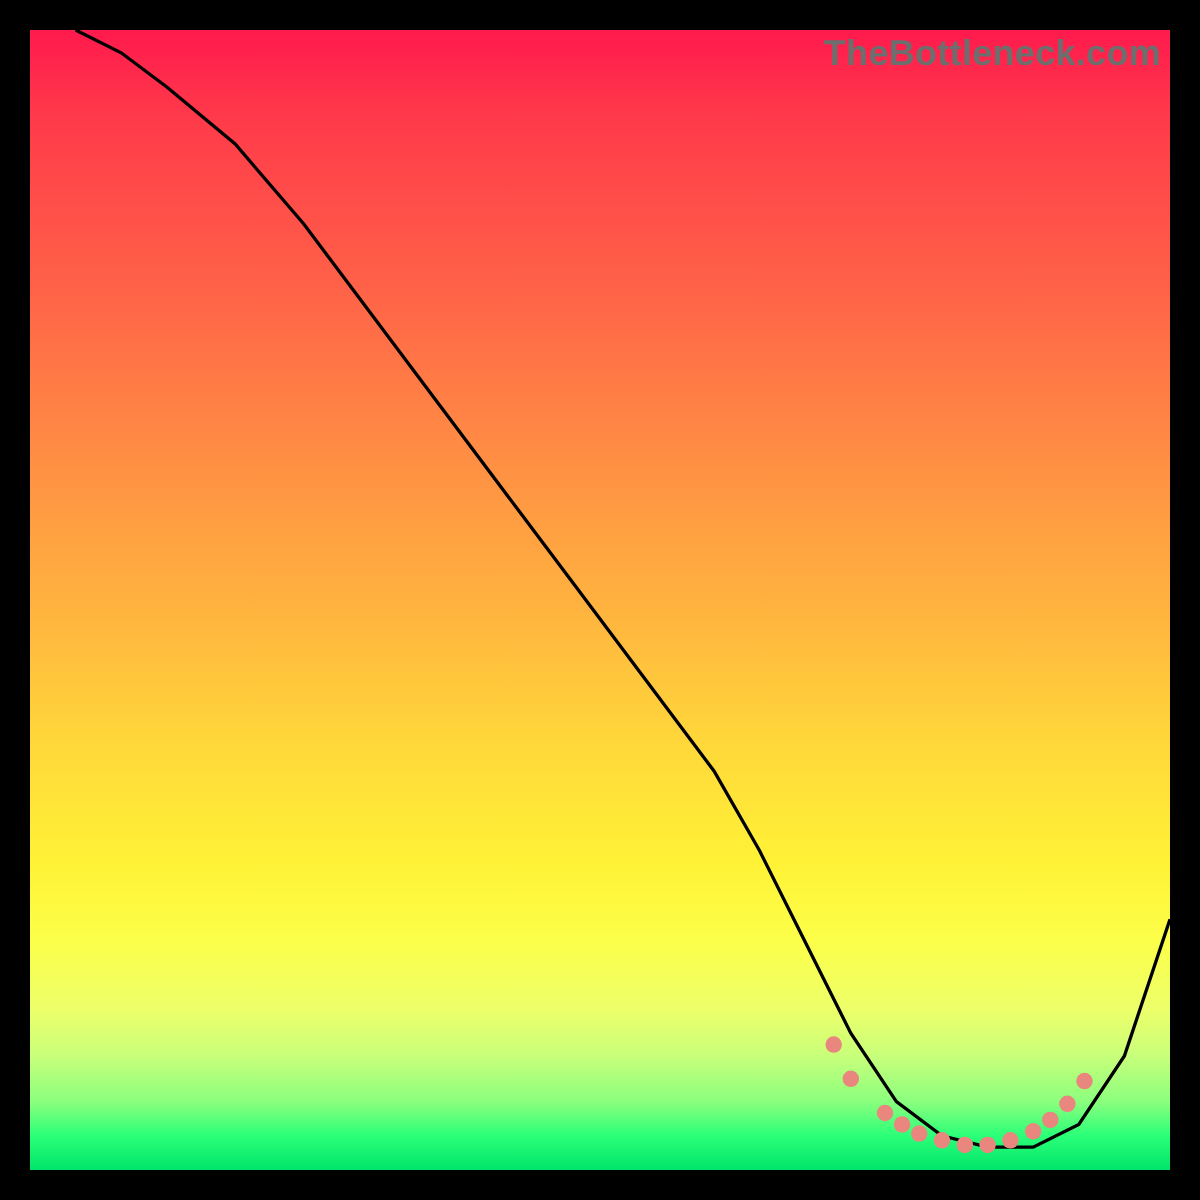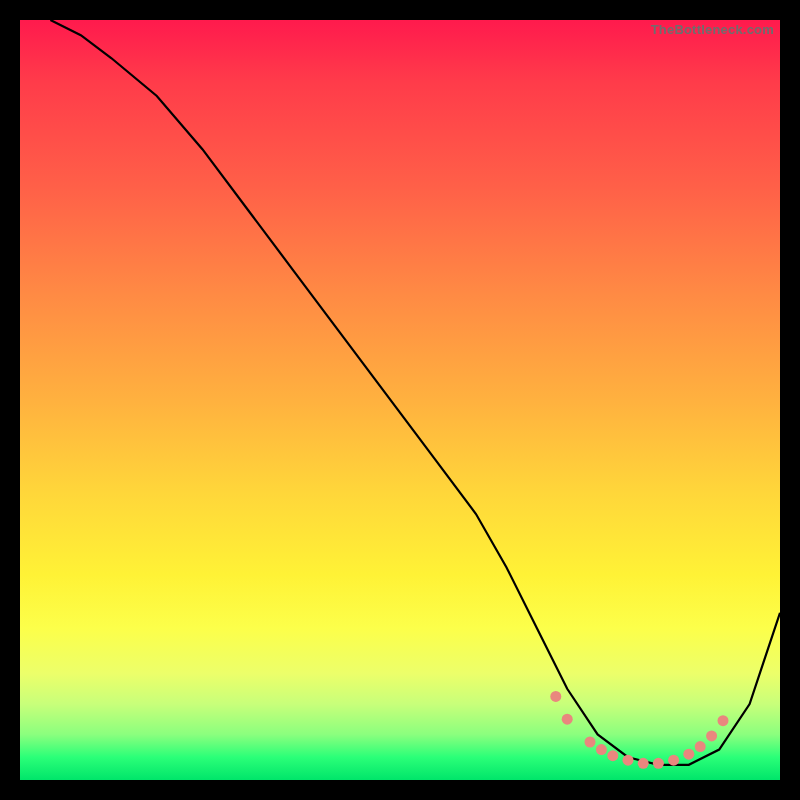--- a/index.html
+++ b/index.html
@@ -38,21 +38,21 @@
       #c8ff7a 90%,
       #8bff7e 94%,
       #2bff78 97%,
       #00e56a 100%
     );
   }
   .watermark {
     position: absolute;
     top: 2px;
     right: 6px;
-    font-size: 13px;
+    font-size: 24px;
     font-weight: 600;
     color: #6e6e6e;
     letter-spacing: 0.2px;
     user-select: none;
   }
   svg.curve {
     position: absolute;
     left: 0;
     top: 0;
     width: 760px;

